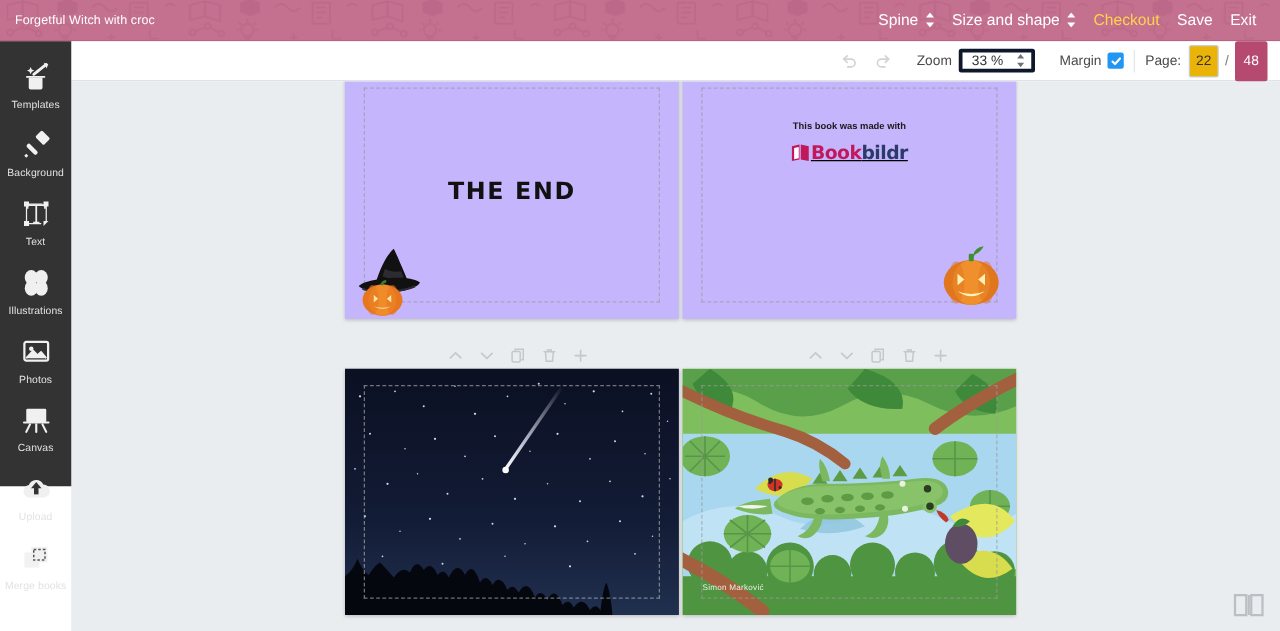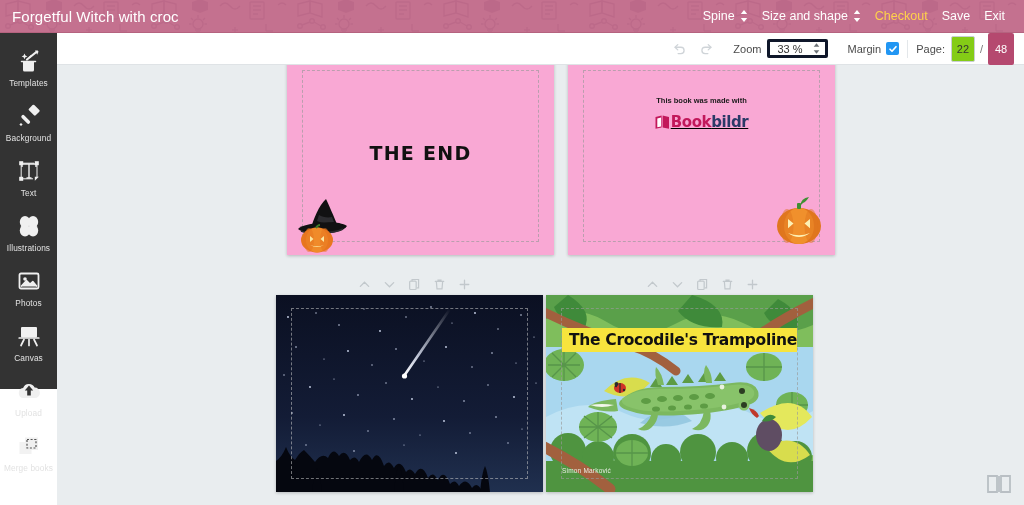--- a/index.html
+++ b/index.html
@@ -20,21 +20,21 @@
     border-bottom: 1px solid #b5637f;
   }
   .header-pattern {
     position: absolute; inset: 0;
     opacity: .30;
     pointer-events: none;
   }
   .header-title {
     position: relative; z-index: 2;
     margin-left: 12px;
-    color: #ffffff; font-size: 15px; letter-spacing: .1px;
+    color: #ffffff; font-size: 10px; letter-spacing: .1px;
     white-space: nowrap;
   }
   .header-right {
     position: relative; z-index: 2;
     margin-left: auto; margin-right: 12px;
     display: flex; align-items: center; gap: 0px;
     white-space: nowrap;
   }
   .hdr-item {
     color: #ffffff; font-size: 12.5px; padding: 0 7px;
@@ -86,21 +86,21 @@
     height: 19px; padding: 0 5px 0 7px; cursor: pointer;
   }
   .zoom-select .zval { font-size: 11px; color: #333; }
   .margin-box {
     width: 13px; height: 13px; border-radius: 2px; background: #2196f3;
     display: inline-flex; align-items: center; justify-content: center;
     margin-left: 5px; cursor: pointer;
   }
   .margin-box svg { width: 10px; height: 10px; }
   .pg-input {
-    border: 1px solid #c9ced3; border-radius: 2px; background: #84cc16;
+    border: 1px solid #c9ced3; border-radius: 2px; background: #eab308;
     height: 18px; min-width: 24px; padding: 12px 4px;
     font-size: 11px; color: #333; text-align: center;
     display: inline-flex; align-items: center; justify-content: center;
     cursor: text;
   }
   .pg-slash { font-size: 11px; color: #7a7a7a; margin: 0 5px; }
   .pg-total {
     background: #b5496f; color: #fff; font-size: 11px;
     border-radius: 2px; height: 32px; min-width: 26px; padding: 0 6px;
     display: inline-flex; align-items: center; justify-content: center;
@@ -118,21 +118,21 @@
     position: relative; overflow: hidden; background: #fff;
     box-shadow: 0 1px 3px rgba(0,0,0,.22);
   }
   .margin-guide {
     position: absolute; left: 5.5%; top: 6.5%; right: 5.5%; bottom: 6.5%;
     border: 1px dashed #9a9a9a; opacity: .65; pointer-events: none;
   }
   .margin-guide.dark { border-color: #c9c9c9; opacity: .55; }
 
   
-  .pg-yellow { background: #f9a8d4; margin-left: 11px; }
+  .pg-yellow { background: #c4b5fd; }
   .the-end {
     position: absolute; left: 0; right: 0; top: 43%;
     text-align: center; color: #111;
     font-family: "DejaVu Sans", sans-serif;
     font-weight: bold; font-size: 19px; letter-spacing: 1.3px;
   }
 
   
   .madewith {
     position: absolute; left: 0; right: 0; top: 39px;
@@ -694,23 +694,20 @@
 
             <path d="M106 118 q-4 12 -14 16 q8 4 14 -2 q6 -6 6 -14 z" fill="#7cb85f"></path>
             <path d="M158 116 q-2 14 -12 18 q10 4 16 -4 q4 -6 2 -14 z" fill="#7cb85f"></path>
             <path d="M112 90 q-4 -12 -2 -18 q6 6 8 18 z" fill="#7cb85f"></path>
             <path d="M160 88 q-4 -12 0 -18 q6 8 6 18 z" fill="#7cb85f"></path>
           </g>
         </svg>
 
         <div class="margin-guide"></div>
 
-        <div class="croc-title-band">
-          <div class="croc-title">The Crocodile's Trampoline</div>
-        </div>
 
         <div class="croc-author">Simon Marković</div>
       </div>
     </div>
 
     <div class="book-fab">
       <svg viewBox="0 0 26 22" width="26" height="22" fill="none" stroke="#b9bfc4" stroke-width="1.8">
         <path d="M2 3 h9 v16 H2 z"></path>
         <path d="M15 3 h9 v16 h-9 z"></path>
         <path d="M13 3 v16"></path>

